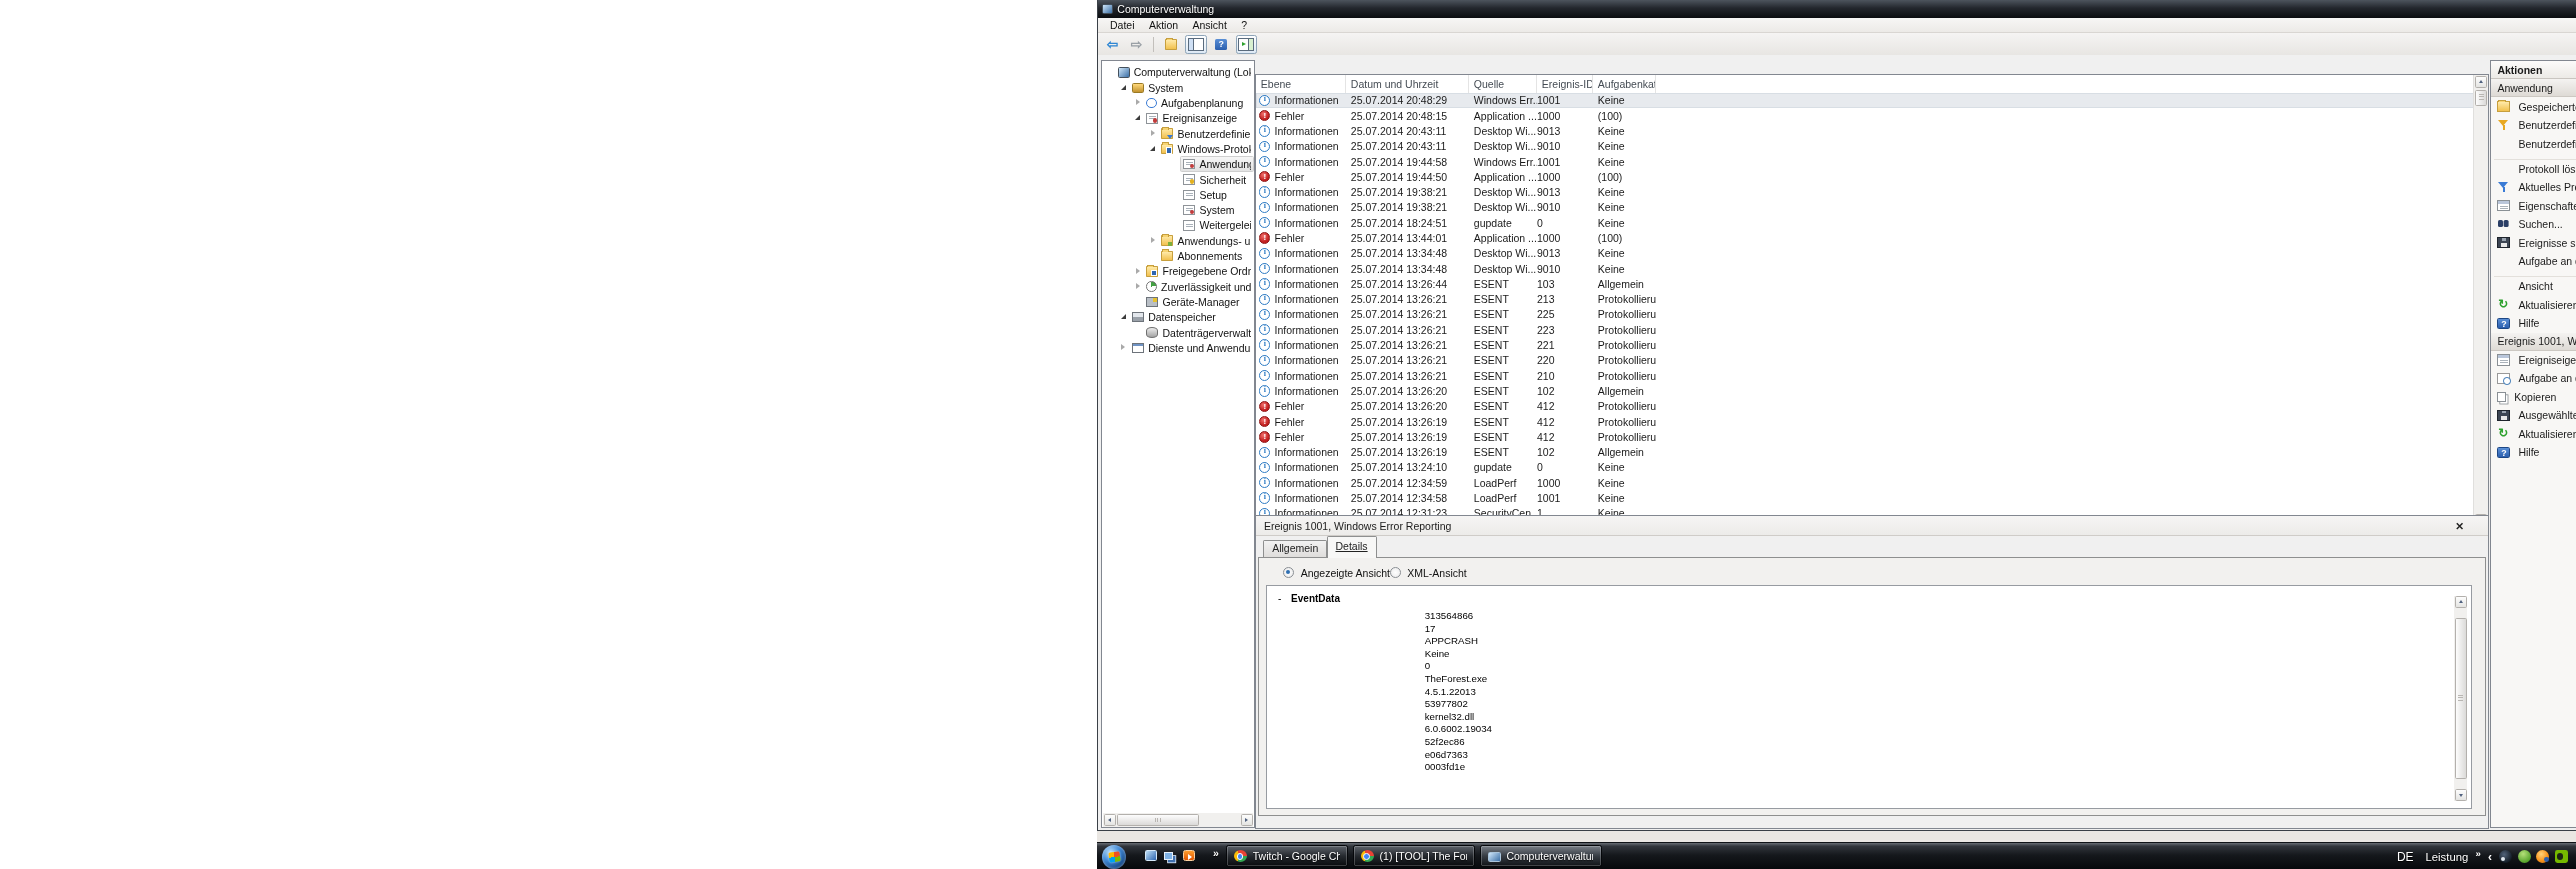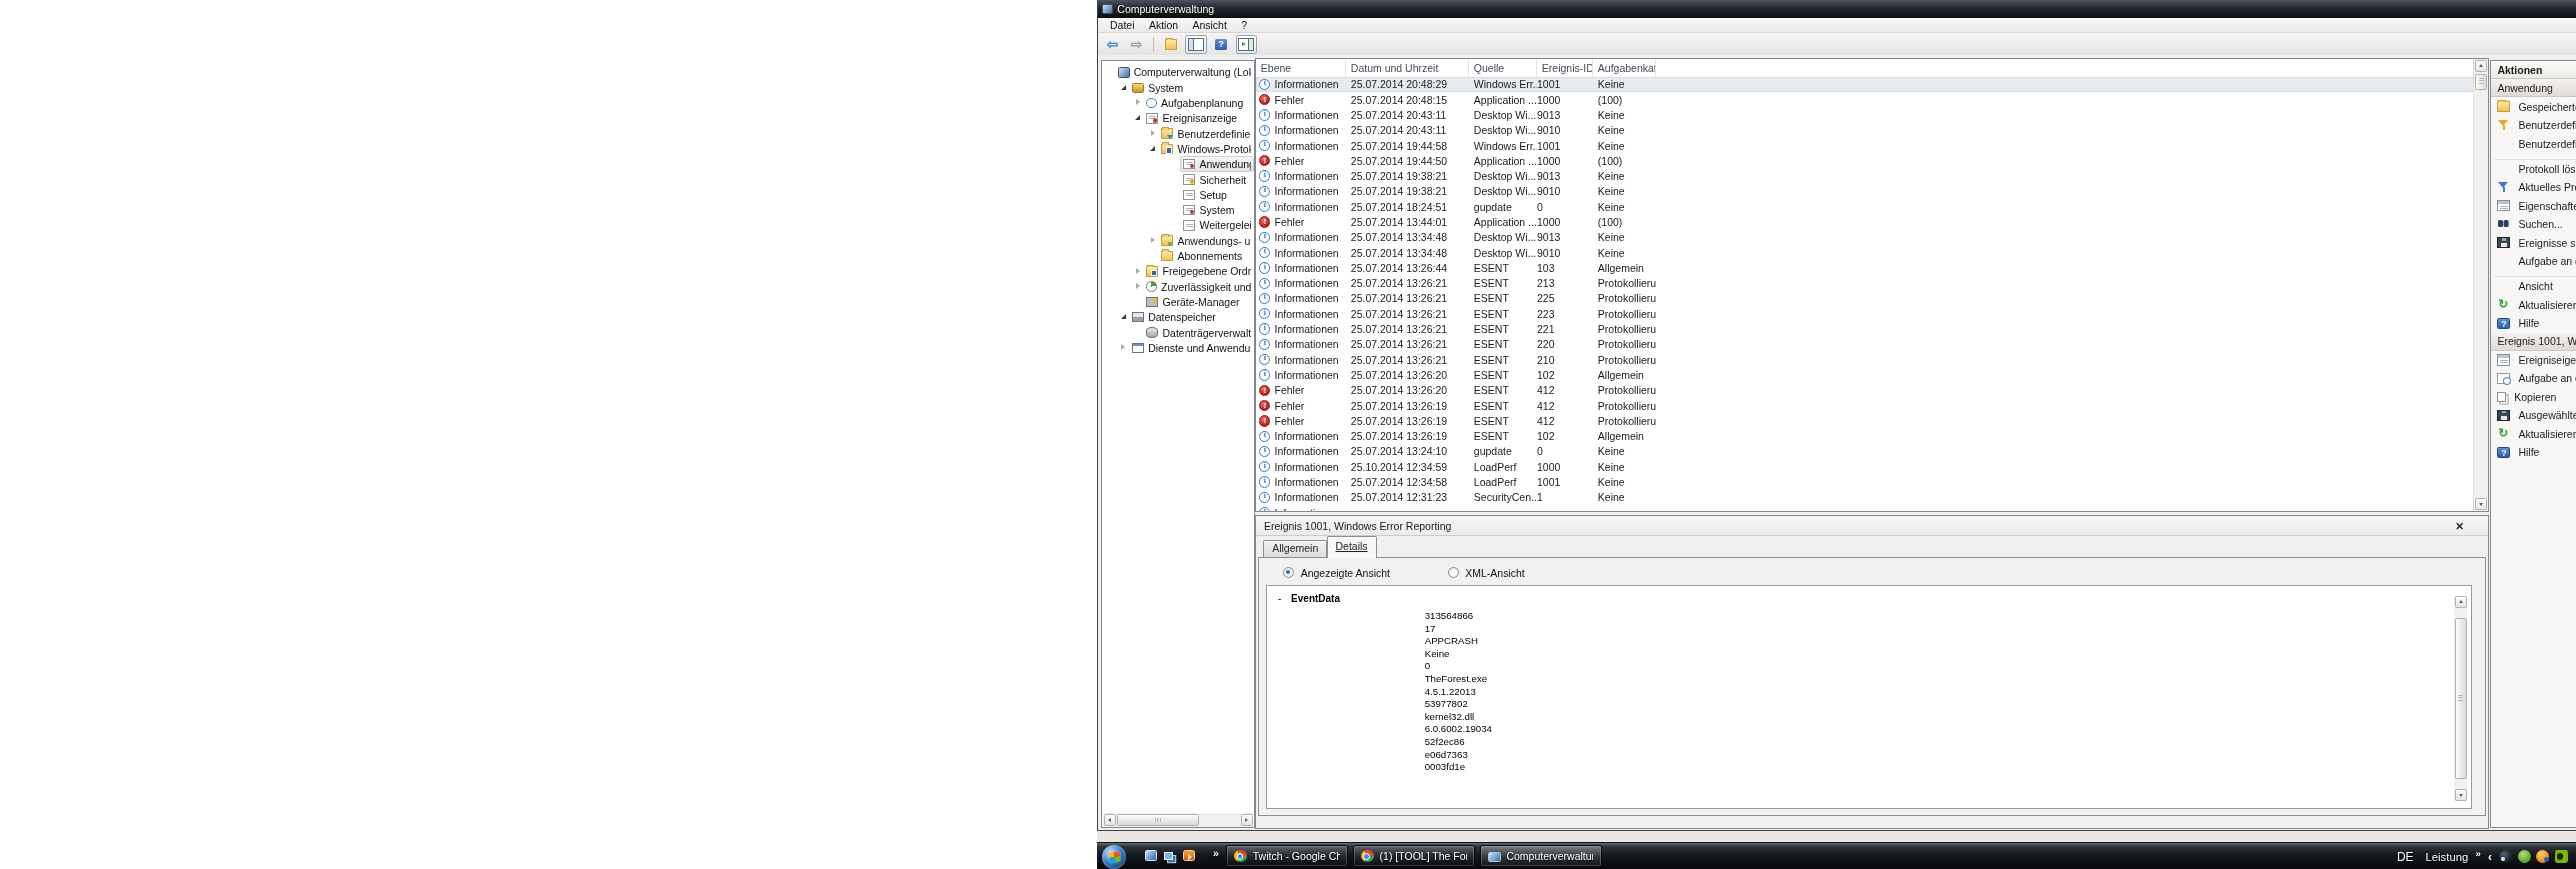--- a/index.html
+++ b/index.html
@@ -63,21 +63,21 @@
   .tri-up{width:0;height:0;border-left:2.4px solid transparent;border-right:2.4px solid transparent;border-bottom:3.2px solid #50617f;}
   .tri-down{width:0;height:0;border-left:2.4px solid transparent;border-right:2.4px solid transparent;border-top:3.2px solid #50617f;}
   .tri-left{width:0;height:0;border-top:2.4px solid transparent;border-bottom:2.4px solid transparent;border-right:3.2px solid #50617f;}
   .tri-right{width:0;height:0;border-top:2.4px solid transparent;border-bottom:2.4px solid transparent;border-left:3.2px solid #50617f;}
   .sb-thumb{position:absolute;background:linear-gradient(90deg,#fdfdfd,#dbdad8);border:0.8px solid #b3b0ac;border-radius:1.6px;box-sizing:border-box;}
   .sb-thumb.h{background:linear-gradient(180deg,#fdfdfd,#dbdad8);}
   .sb-thumb.h::after{content:"";position:absolute;left:50%;top:3.2px;bottom:3.2px;width:6.4px;margin-left:-3.2px;background:repeating-linear-gradient(90deg,#b9b6b2 0 0.8px,transparent 0.8px 2.4px);}
   .sb-thumb.v::after{content:"";position:absolute;top:50%;left:2.4px;right:2.4px;height:6.4px;margin-top:-3.2px;background:repeating-linear-gradient(#b9b6b2 0 0.8px,transparent 0.8px 2.4px);}
   .tree-hscroll{position:absolute;left:0.8px;right:0.8px;bottom:0.8px;height:13.7px;background:#f1f0ee;}
   
-  .list-pane{left:157px;top:3px;width:1232px;height:452px;border:0.8px solid #828790;background:#fff;overflow:hidden;}
+  .list-pane{left:157px;top:19px;width:1232px;height:452px;border:0.8px solid #828790;background:#fff;overflow:hidden;}
   .lheader{height:17.7px;display:grid;grid-template-columns:90px 123px 68px 56px 63px 1fr;border-bottom:0.8px solid #dcdcdc;}
   .lheader .hcell{font-size:10.5px;color:#454c54;display:flex;align-items:center;padding-left:4.8px;border-right:0.8px solid #e4e4e4;overflow:hidden;white-space:nowrap;}
   .lrows{position:absolute;top:17.7px;left:0;right:13.7px;bottom:0;overflow:hidden;}
   .lrow{height:15.3px;display:grid;grid-template-columns:90px 123px 68px 56px 63px 1fr;align-items:center;font-size:10.5px;color:#1a1a1a;}
   .lrow[data-selected="true"]{background:#e7eaee;box-shadow:inset 0 0 0 0.8px #d4dae1;}
   .lcell{overflow:hidden;white-space:nowrap;padding-left:4.8px;}
   .cell-id{text-align:left;padding-right:4.8px;padding-left:0;}
   .lvl{display:flex;align-items:center;gap:4px;padding-left:3.2px;}
   .lvl-ico{width:11.3px;height:11.3px;border-radius:50%;flex:none;position:relative;box-sizing:border-box;}
   .lrow[data-level="Informationen"] .lvl-ico{background:#fff;border:1.6px solid #2f7cc4;}
@@ -86,21 +86,21 @@
   .lrow[data-level="Fehler"] .lvl-ico::after{content:"!";position:absolute;left:0;right:0;top:0px;text-align:center;font-size:8px;font-weight:bold;color:#fff;}
   .list-vscroll{position:absolute;right:0;top:0;bottom:0;width:13.7px;background:#f1f0ee;border-left:0.8px solid #e0dfdd;}
   
   .details-pane{left:157px;top:460px;width:1232px;height:312px;border:0.8px solid #828790;background:#f0f0f0;overflow:hidden;}
   .dheader{height:19.3px;border-bottom:0.8px solid #cfccc8;display:flex;align-items:center;padding:0 8px;font-size:10.5px;color:#1a1a1a;background:linear-gradient(#f6f5f4,#ecebe9);}
   .dclose{position:absolute;right:21px;top:2.4px;width:14.5px;height:14.5px;display:flex;align-items:center;justify-content:center;font-size:10.5px;font-weight:bold;color:#222;}
   .dtabs{position:absolute;top:23px;left:7.2px;height:18.5px;display:flex;align-items:flex-end;}
   .tab{font-size:10.5px;padding:1.6px 8px 2.4px;border:0.8px solid #8e8f8f;border-bottom:none;border-radius:1.6px 1.6px 0 0;background:linear-gradient(#f2f2f2,#dedcda);color:#222;margin-right:-0.8px;height:13px;}
   .tab.active{background:#f7f7f6;position:relative;z-index:3;height:15.3px;padding-top:2.4px;text-decoration:underline;}
   .dpage{position:absolute;top:41px;left:2.4px;right:2.4px;bottom:12px;border:0.8px solid #8e8f8f;background:#f2f1ef;z-index:2;}
-  .radios{display:flex;gap:58px;margin:8.9px 0 0 24px;font-size:10.5px;color:#111;align-items:center;}
+  .radios{display:flex;margin:8.9px 0 0 24px;font-size:10.5px;color:#111;align-items:center;}
   .radio{display:flex;align-items:center;gap:6.4px;}
   .rdot{width:8.9px;height:8.9px;border-radius:50%;border:0.8px solid #8a8f94;background:radial-gradient(#fff,#e8e8e8);position:relative;flex:none;}
   .radio[data-checked="true"] .rdot::after{content:"";position:absolute;left:1.6px;top:1.6px;width:4px;height:4px;border-radius:50%;background:#2f6fb1;}
   .friendly{position:absolute;left:6.4px;right:13px;top:27px;bottom:6.4px;background:#fff;border:0.8px solid #979ba1;overflow:hidden;}
   .ev-head{margin:7.2px 0 0 11.3px;font-size:10px;color:#000;display:flex;gap:9.7px;align-items:center;}
   .ev-head .ev-name{font-weight:bold;}
   .ev-lines{position:absolute;left:149px;top:24px;font-size:9.7px;line-height:12.6px;color:#000;white-space:nowrap;}
   .ev-line{padding-left:8.9px;}
   .ev-line.path{padding-left:0;}
   .friendly-vscroll{position:absolute;right:3.2px;top:9.7px;bottom:6.4px;width:13.7px;background:#f1f0ee;}
@@ -690,21 +690,21 @@
               <div class="lcell cell-id">0</div>
               <div class="lcell">Keine</div>
               <div class="lcell"></div>
             </div>
 
             <div class="lrow" data-level="Informationen" data-selected="false">
               <div class="lcell lvl">
                 <span class="lvl-ico"></span>
                 <span>Informationen</span>
               </div>
-              <div class="lcell">25.10.2014 12:34:59</div>
+              <div class="lcell">25.07.2014 12:34:59</div>
               <div class="lcell">LoadPerf</div>
               <div class="lcell cell-id">1000</div>
               <div class="lcell">Keine</div>
               <div class="lcell"></div>
             </div>
 
             <div class="lrow" data-level="Informationen" data-selected="false">
               <div class="lcell lvl">
                 <span class="lvl-ico"></span>
                 <span>Informationen</span>

